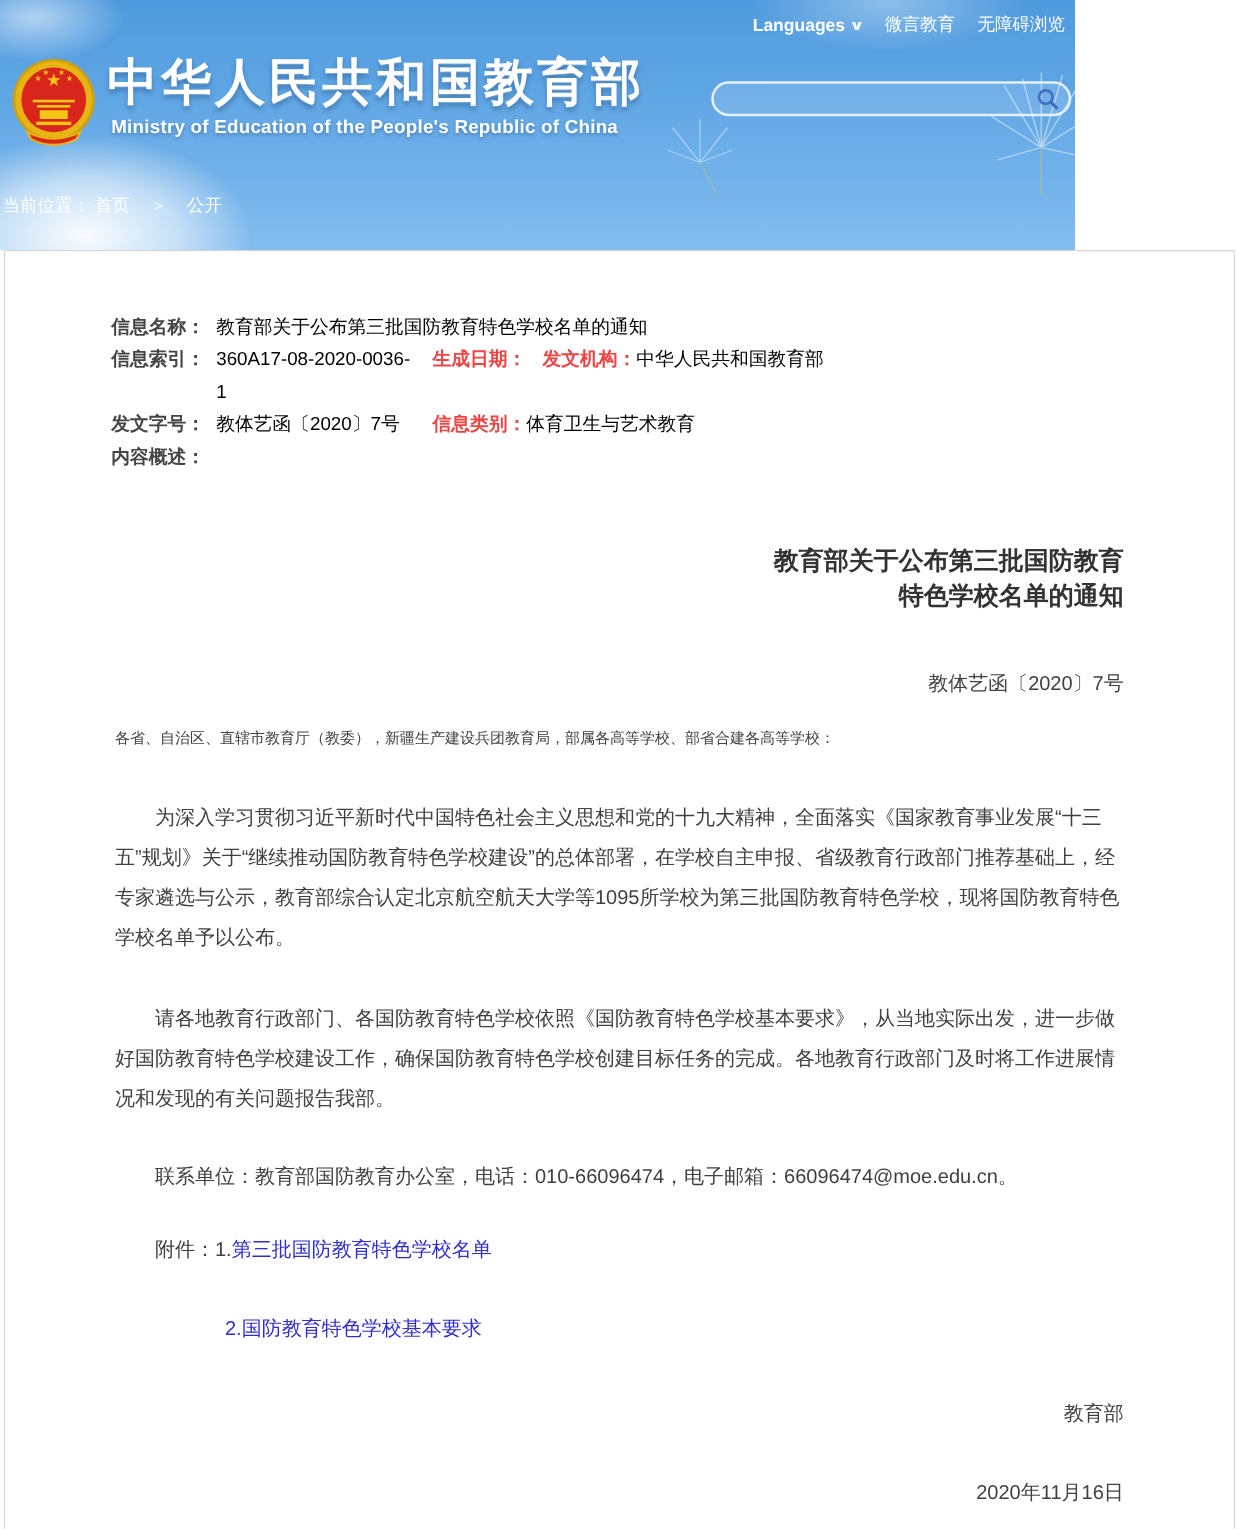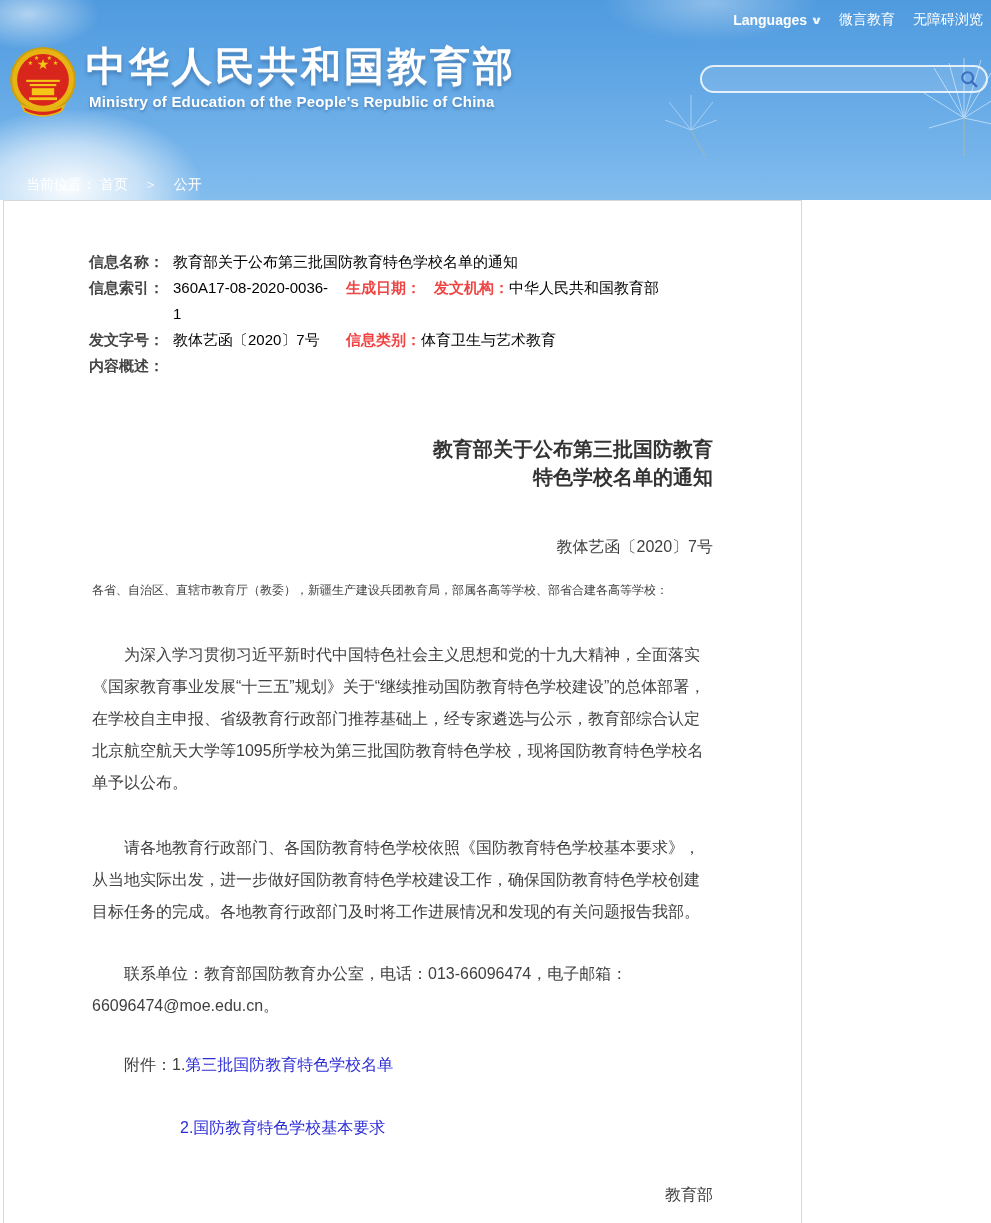--- a/index.html
+++ b/index.html
@@ -8,21 +8,21 @@
     font-family:"Liberation Sans","DejaVu Sans",sans-serif;
     background:#ffffff;
     width:991px; height:1223px;
     position:relative;
     overflow:hidden;
   }
 
   
   .banner {
     position:relative;
-    width:991px; height:200px;
+    width:860px; height:200px;
     background:linear-gradient(180deg,#4f9ade 0%,#5ea5e4 35%,#74b3ea 75%,#83bdee 100%);
     overflow:hidden;
   }
   .cloud-a {
     position:absolute; left:-40px; bottom:-30px; width:240px; height:120px;
     background:radial-gradient(ellipse at 45% 65%, rgba(255,255,255,.95) 0%, rgba(255,255,255,.55) 40%, rgba(255,255,255,0) 72%);
   }
   .cloud-b {
     position:absolute; left:-20px; top:-10px; width:120px; height:60px;
     background:radial-gradient(ellipse at 40% 40%, rgba(255,255,255,.55) 0%, rgba(255,255,255,0) 70%);
@@ -68,30 +68,30 @@
     flex:1; height:100%; border:none; outline:none; background:transparent;
     padding:0 10px; color:#ffffff; font-size:14px;
   }
   .search-btn {
     border:none; background:transparent; cursor:pointer;
     width:28px; height:24px; display:flex; align-items:center; justify-content:center;
     padding:0 6px 0 0;
   }
 
   .breadcrumb {
-    position:absolute; left:2px; bottom:6px;
-    color:#ffffff; font-size:14px;margin-left:24px;
+    position:absolute; left:2px; bottom:26px;
+    color:#ffffff; font-size:14px;
   }
   .breadcrumb a { color:#ffffff; text-decoration:none; cursor:pointer; }
   .crumb-sep { margin:0 12px; opacity:.85; }
 
   
   .panel {
     position:absolute; left:3px; top:200px;
-    width:799px; height:1023px;
+    width:985px; height:1023px;
     background:#ffffff;
     border:1px solid #d8d8d8;
     border-bottom:none;
   }
 
   .meta { margin:48px 0 0 85px; font-size:15px; color:#4a4a4a; line-height:26px; }
   .meta-row { display:flex; }
   .m-label { font-weight:bold; color:#454545; flex:0 0 84px; }
   .m-label2 { font-weight:bold; color:#ef4444; flex:0 0 88px;text-align:right; }
   .m-val { color:#000000; }
@@ -230,21 +230,21 @@
       <div>教育部关于公布第三批国防教育</div>
       <div>特色学校名单的通知</div>
     </div>
 
     <div class="doc-number">教体艺函〔2020〕7号</div>
 
     <div class="salutation">各省、自治区、直辖市教育厅（教委），新疆生产建设兵团教育局，部属各高等学校、部省合建各高等学校：</div>
 
     <p class="para">为深入学习贯彻习近平新时代中国特色社会主义思想和党的十九大精神，全面落实《国家教育事业发展“十三五”规划》关于“继续推动国防教育特色学校建设”的总体部署，在学校自主申报、省级教育行政部门推荐基础上，经专家遴选与公示，教育部综合认定北京航空航天大学等1095所学校为第三批国防教育特色学校，现将国防教育特色学校名单予以公布。</p>
     <p class="para">请各地教育行政部门、各国防教育特色学校依照《国防教育特色学校基本要求》，从当地实际出发，进一步做好国防教育特色学校建设工作，确保国防教育特色学校创建目标任务的完成。各地教育行政部门及时将工作进展情况和发现的有关问题报告我部。</p>
-    <p class="contact">联系单位：教育部国防教育办公室，电话：013-66096474，电子邮箱：66096474@moe.edu.cn。</p>
+    <p class="contact">联系单位：教育部国防教育办公室，电话：010-66096474，电子邮箱：66096474@moe.edu.cn。</p>
 
     <div class="attach1">
       <span>附件：</span><span class="att-prefix-dark">1.</span><a class="att-link">第三批国防教育特色学校名单</a>
     </div>
     <div class="attach2">
       <a class="att-link"><span>2.</span><span>国防教育特色学校基本要求</span></a>
     </div>
 
     <div class="signer">教育部</div>
     <div class="sign-date">2020年11月16日</div>

